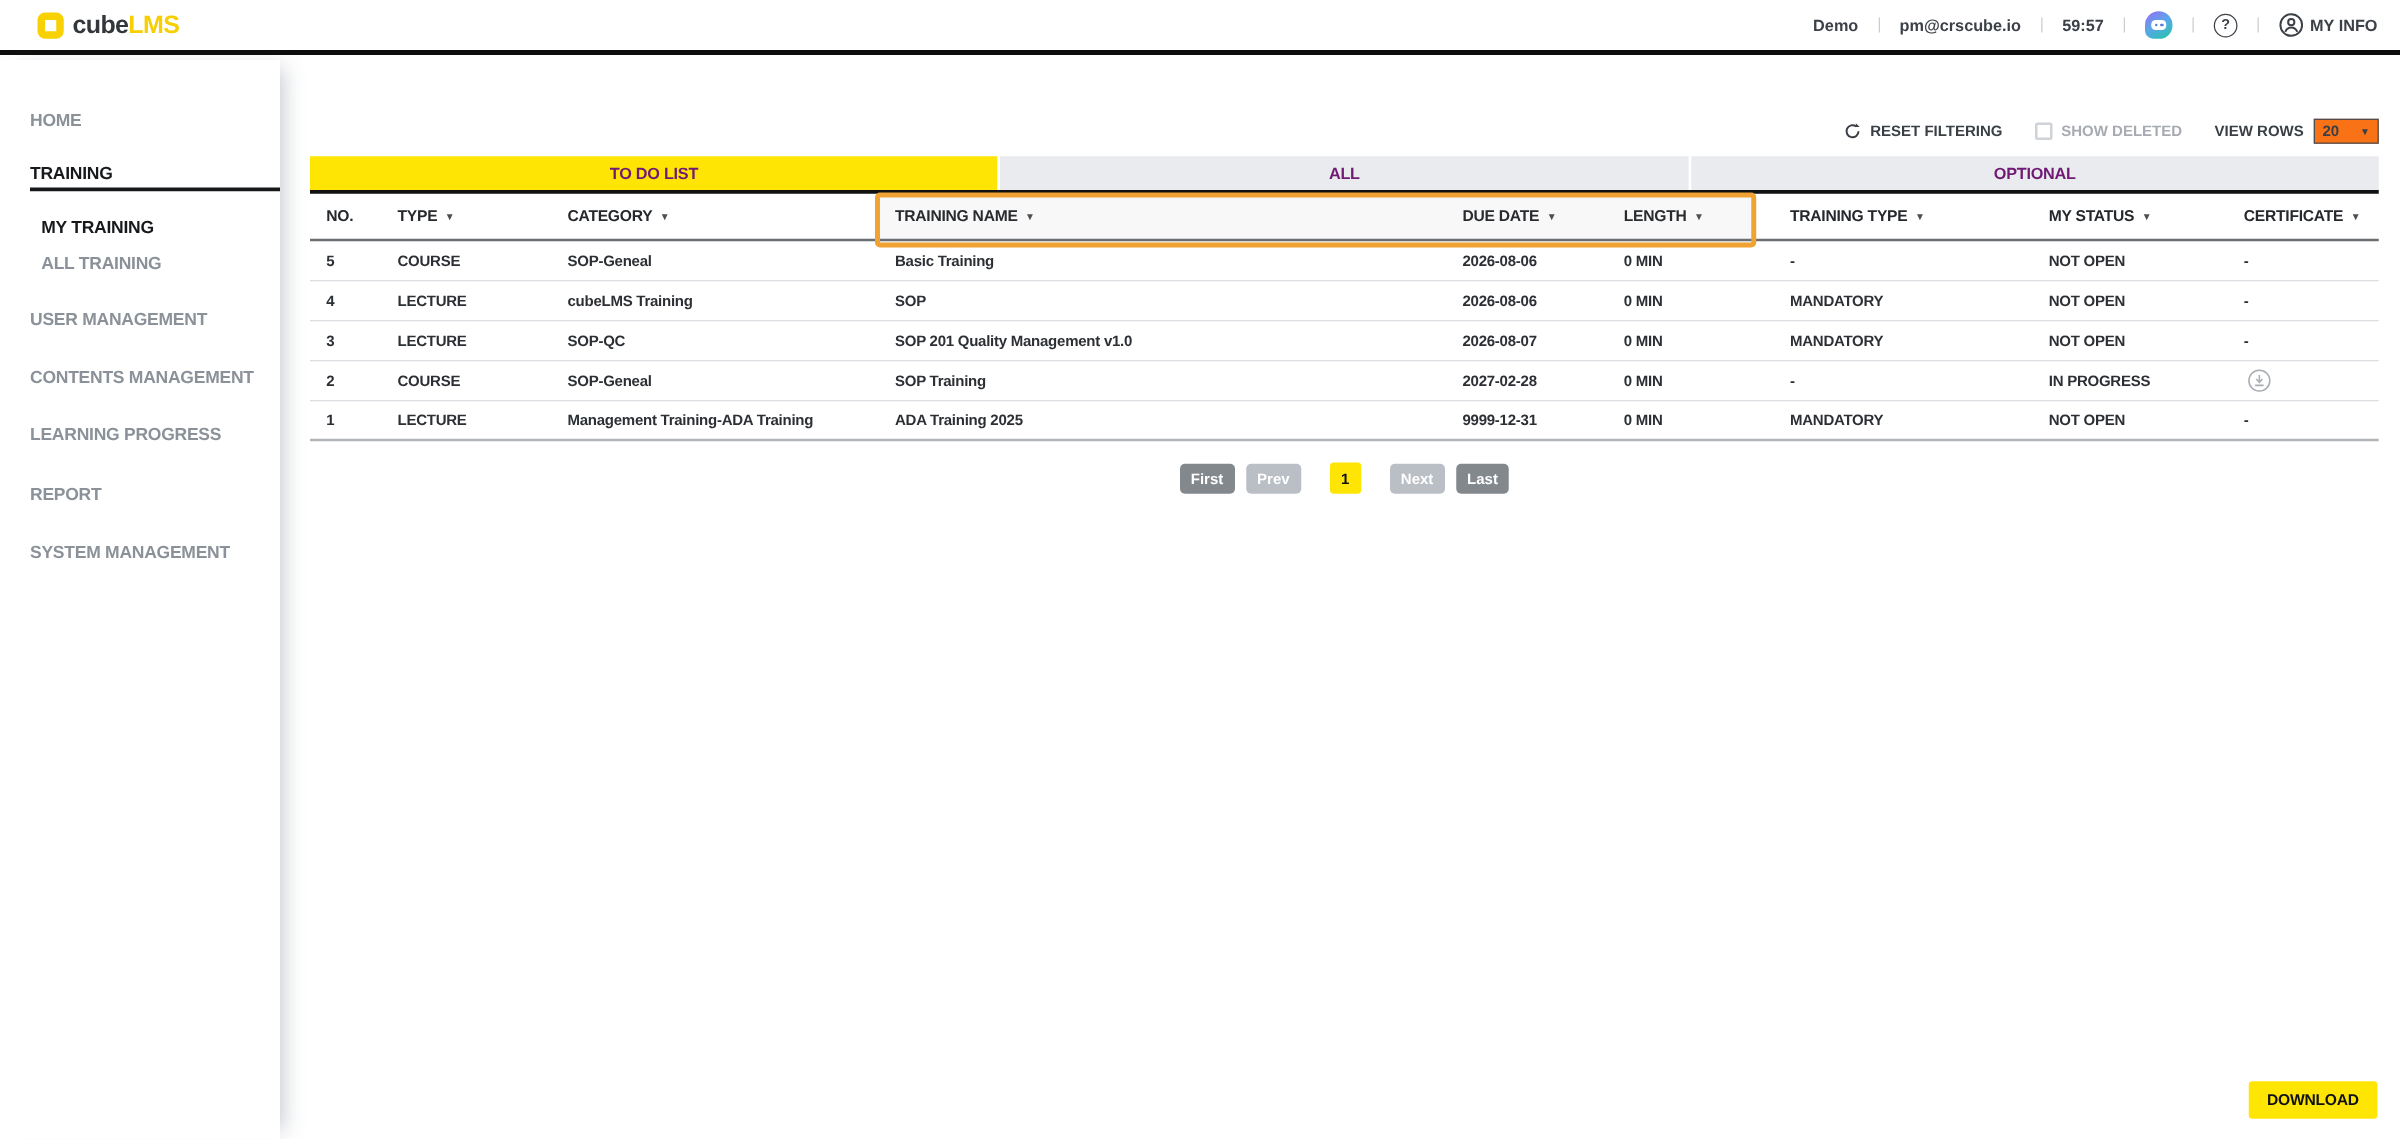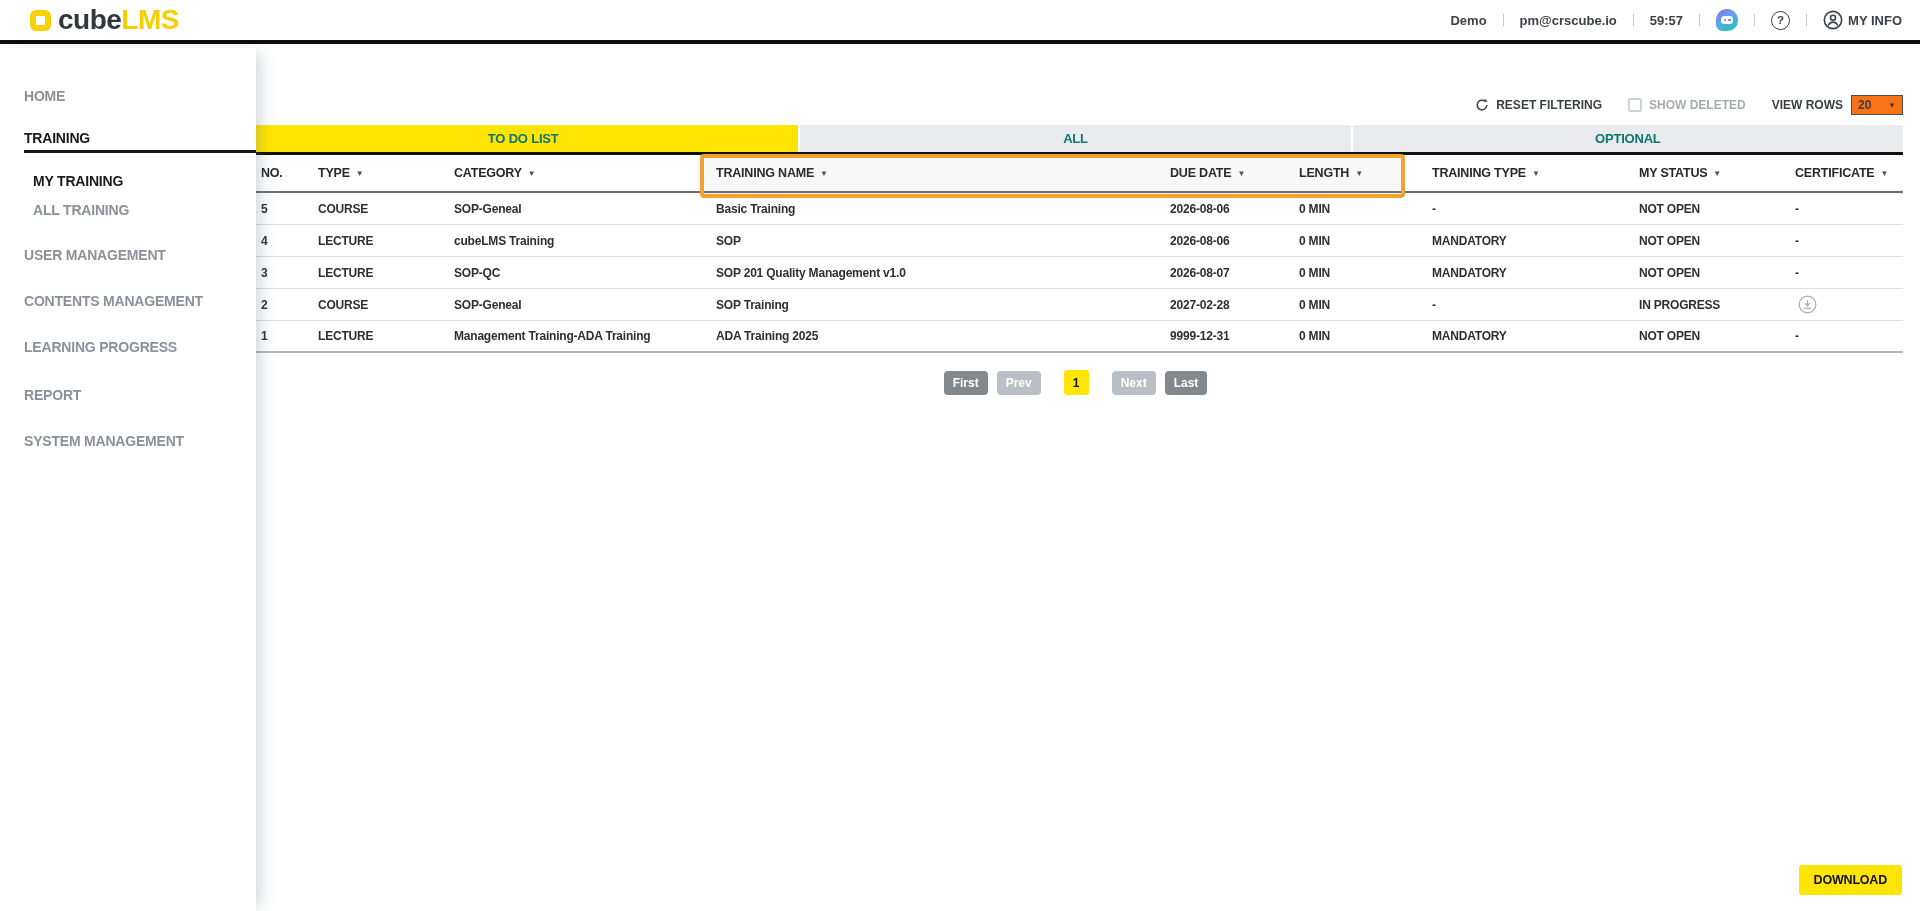--- a/index.html
+++ b/index.html
@@ -5,37 +5,37 @@
   * { margin:0; padding:0; box-sizing:border-box; }
   html,body { width:1920px; height:911px; overflow:hidden; background:#fff;
     font-family:"Liberation Sans","DejaVu Sans",sans-serif; }
 
   
   .topbar { position:absolute; left:0; top:0; width:1920px; height:44px; background:#fff;
     border-bottom:4px solid #0d0d0d; display:flex; align-items:center; justify-content:space-between;
     padding:0 18px 0 30px; z-index:20; }
   .logo { display:flex; align-items:center; gap:7px; }
   .logo-square { width:21px; height:21px; border:6px solid #f7d101; border-radius:6px; background:#fff; }
-  .logo-text { font-size:28px; font-weight:bold; letter-spacing:-0.5px; }
+  .logo-text { font-size:20px; font-weight:bold; letter-spacing:-0.5px; }
   .logo-cube { color:#33373c; }
   .logo-lms { color:#f7cf00; }
   .topbar-right { display:flex; align-items:center; gap:16px; font-size:13px; font-weight:bold; color:#3c4148; }
   .sep { width:1px; height:12px; background:#c9ccd0; }
   .chat-icon { width:22px; height:22px; border-radius:50% 50% 48% 30%;
     background:linear-gradient(150deg,#9a6cf5 0%,#5aa7e8 48%,#1fc6a5 100%);
     position:relative; }
   .chat-face { position:absolute; left:5px; top:7px; width:12px; height:7.5px; background:#fff; border-radius:3.5px; }
   .chat-face i { position:absolute; top:2.5px; width:2.2px; height:2.2px; border-radius:50%; background:#5a7de0; }
   .chat-face i.l { left:2.5px; } .chat-face i.r { right:2.5px; }
   .help-circle { width:19px; height:19px; border:1.7px solid #3c4148; border-radius:50%;
     display:flex; align-items:center; justify-content:center; font-size:11.5px; font-weight:bold; color:#3c4148; }
   .myinfo { display:flex; align-items:center; gap:5px; }
 
   
-  .sidebar { position:absolute; left:0; top:48px; width:256px; bottom:0; background:#fff;
+  .sidebar { position:absolute; left:0; top:48px; width:224px; bottom:0; background:#fff;
     box-shadow:8px 0 16px -6px rgba(90,100,120,.35); z-index:10; padding-top:38px; }
   .nav-item { font-size:14px; font-weight:bold; color:#8b9198; padding-left:24px; height:20px;
     line-height:20px; cursor:pointer; letter-spacing:-0.2px; }
   .nav-item.sub { padding-left:33px; }
   .nav-item.active { color:#17191c; }
   .nav-divider { height:3px; background:#16181a; margin:2px 0 0 24px; }
 
   
   .content { position:absolute; left:248px; top:48px; width:1655px; }
   .page-title { margin-top:26px; font-size:23px; font-weight:bold; color:#33383e; letter-spacing:-0.3px; }
@@ -45,21 +45,21 @@
   .checkbox { width:14px; height:14px; border:2px solid #cfd2d6; border-radius:2px; background:#fff; }
   .viewrows { display:flex; align-items:center; gap:8px; font-size:12px; font-weight:bold; color:#3a3f45; }
   .select { width:52px; height:20px; border:1px solid #4a4e53; background:#f97316; display:flex;
     align-items:center; justify-content:space-between; padding:0 6px; cursor:pointer; }
   .select .chev { font-size:8px; color:#3a3f45; }
 
   
   .table-wrap { position:absolute; top:77px; left:0; width:1655px; }
   .tabs { display:flex; height:30px; border-bottom:3px solid #111; }
   .tab { flex:1; display:flex; align-items:center; justify-content:center; font-size:13px;
-    font-weight:bold; color:#0f766e; background:#e9ebee; cursor:pointer; letter-spacing:-0.2px; }
+    font-weight:bold; color:#701a75; background:#e9ebee; cursor:pointer; letter-spacing:-0.2px; }
   .tab + .tab { border-left:2px solid #fff; }
   .tab.active { background:#ffe503; }
 
   .grid { display:grid; grid-template-columns:57px 136px 262px 454px 129px 133px 207px 156px 121px; }
   .hrow { height:38px; border-bottom:2px solid #6b6f73; }
   .hcell { display:flex; align-items:center; padding-left:13px; font-size:12.5px; font-weight:bold;
     color:#25282c; letter-spacing:-0.2px; cursor:pointer; }
   .sort { font-size:8px; color:#4b4f54; margin-left:6px; }
   .drow { height:32px; border-bottom:1px solid #dcdee1; cursor:default; }
   .drow.last { border-bottom:2px solid #b2b6ba; }

